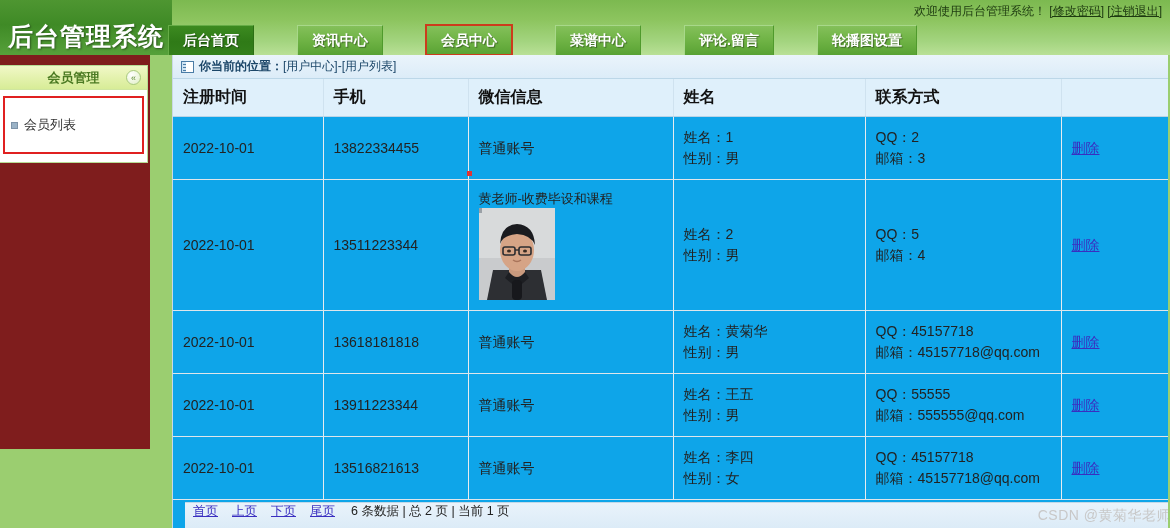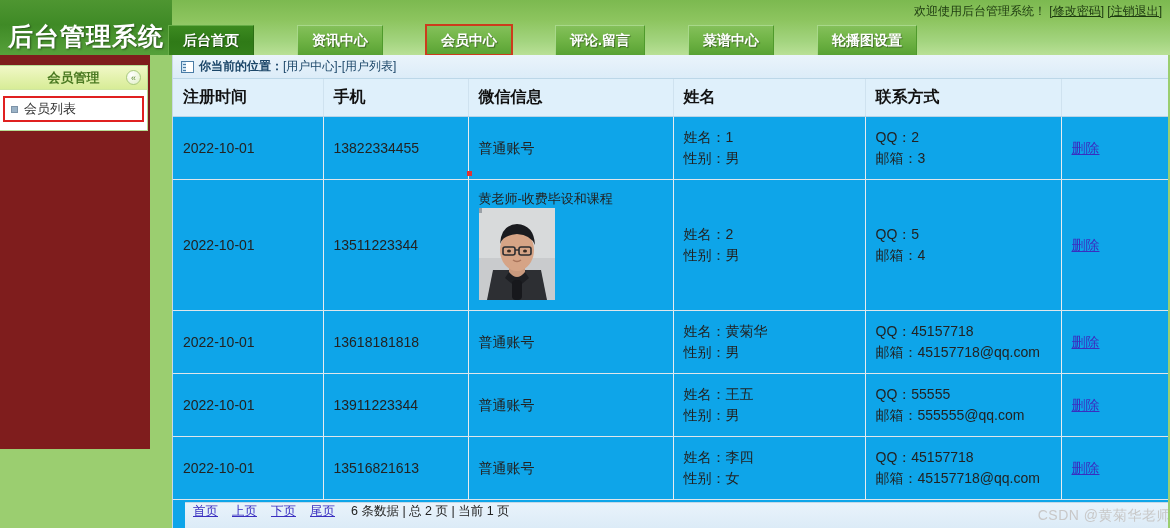--- a/index.html
+++ b/index.html
@@ -107,21 +107,21 @@
     border: 1px solid #a8c97e;
     display: flex; align-items: center; justify-content: center;
     font-size: 9px; color: #5e8a30; cursor: pointer;
   }
   .side-body {
     padding: 6px 0 8px 0;
     background: #ffffff;
   }
   .side-item {
     display: flex; align-items: center;
-    padding: 2px 6px;
+    padding: 18px 6px;
     font-size: 13px; color: #333;
     cursor: pointer;
     margin: 0 3px;
   }
   .side-item.marked {
     border: 2px solid #e02020;
   }
   .side-bullet {
     width: 7px; height: 7px;
     background: #9ab2c6;
@@ -256,24 +256,24 @@
         <div class="tab active">
           <span>后台首页</span>
         </div>
         <div class="tab">
           <span>资讯中心</span>
         </div>
         <div class="tab marked">
           <span>会员中心</span>
         </div>
         <div class="tab">
+          <span>菜谱中心</span>
+        </div>
+        <div class="tab">
           <span>评论.留言</span>
-        </div>
-        <div class="tab">
-          <span>菜谱中心</span>
         </div>
         <div class="tab">
           <span>轮播图设置</span>
         </div>
       </div>
   </div>
 
   <div class="sidebar">
     <div class="side-panel">
       <div class="side-head">

